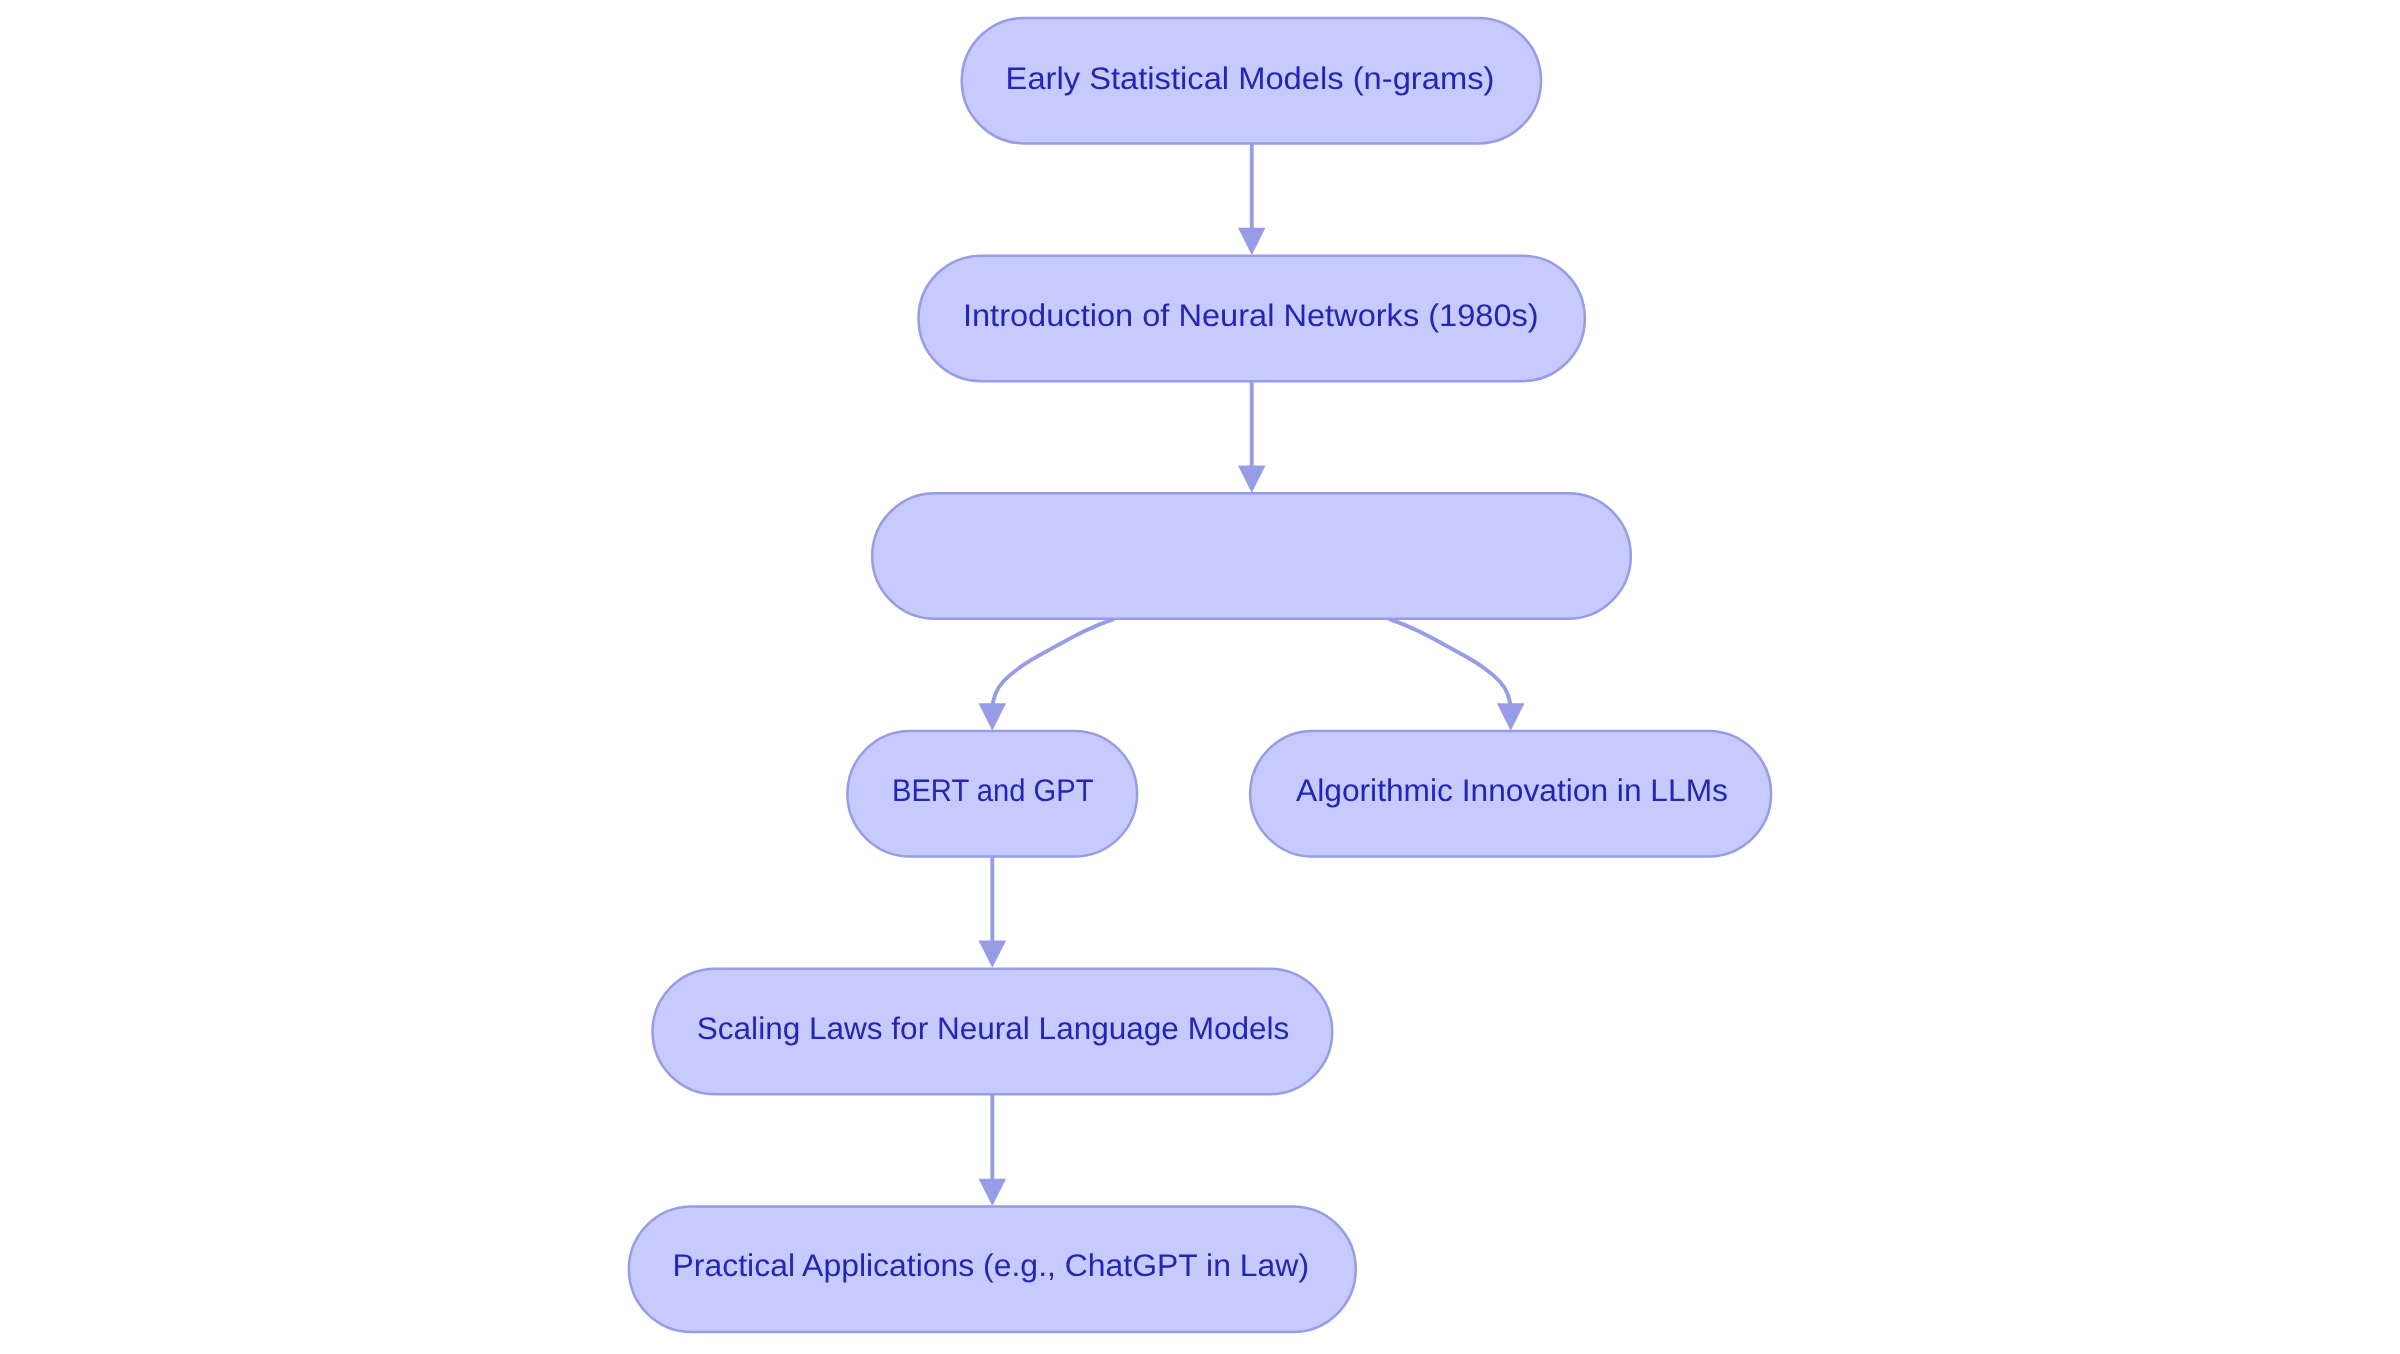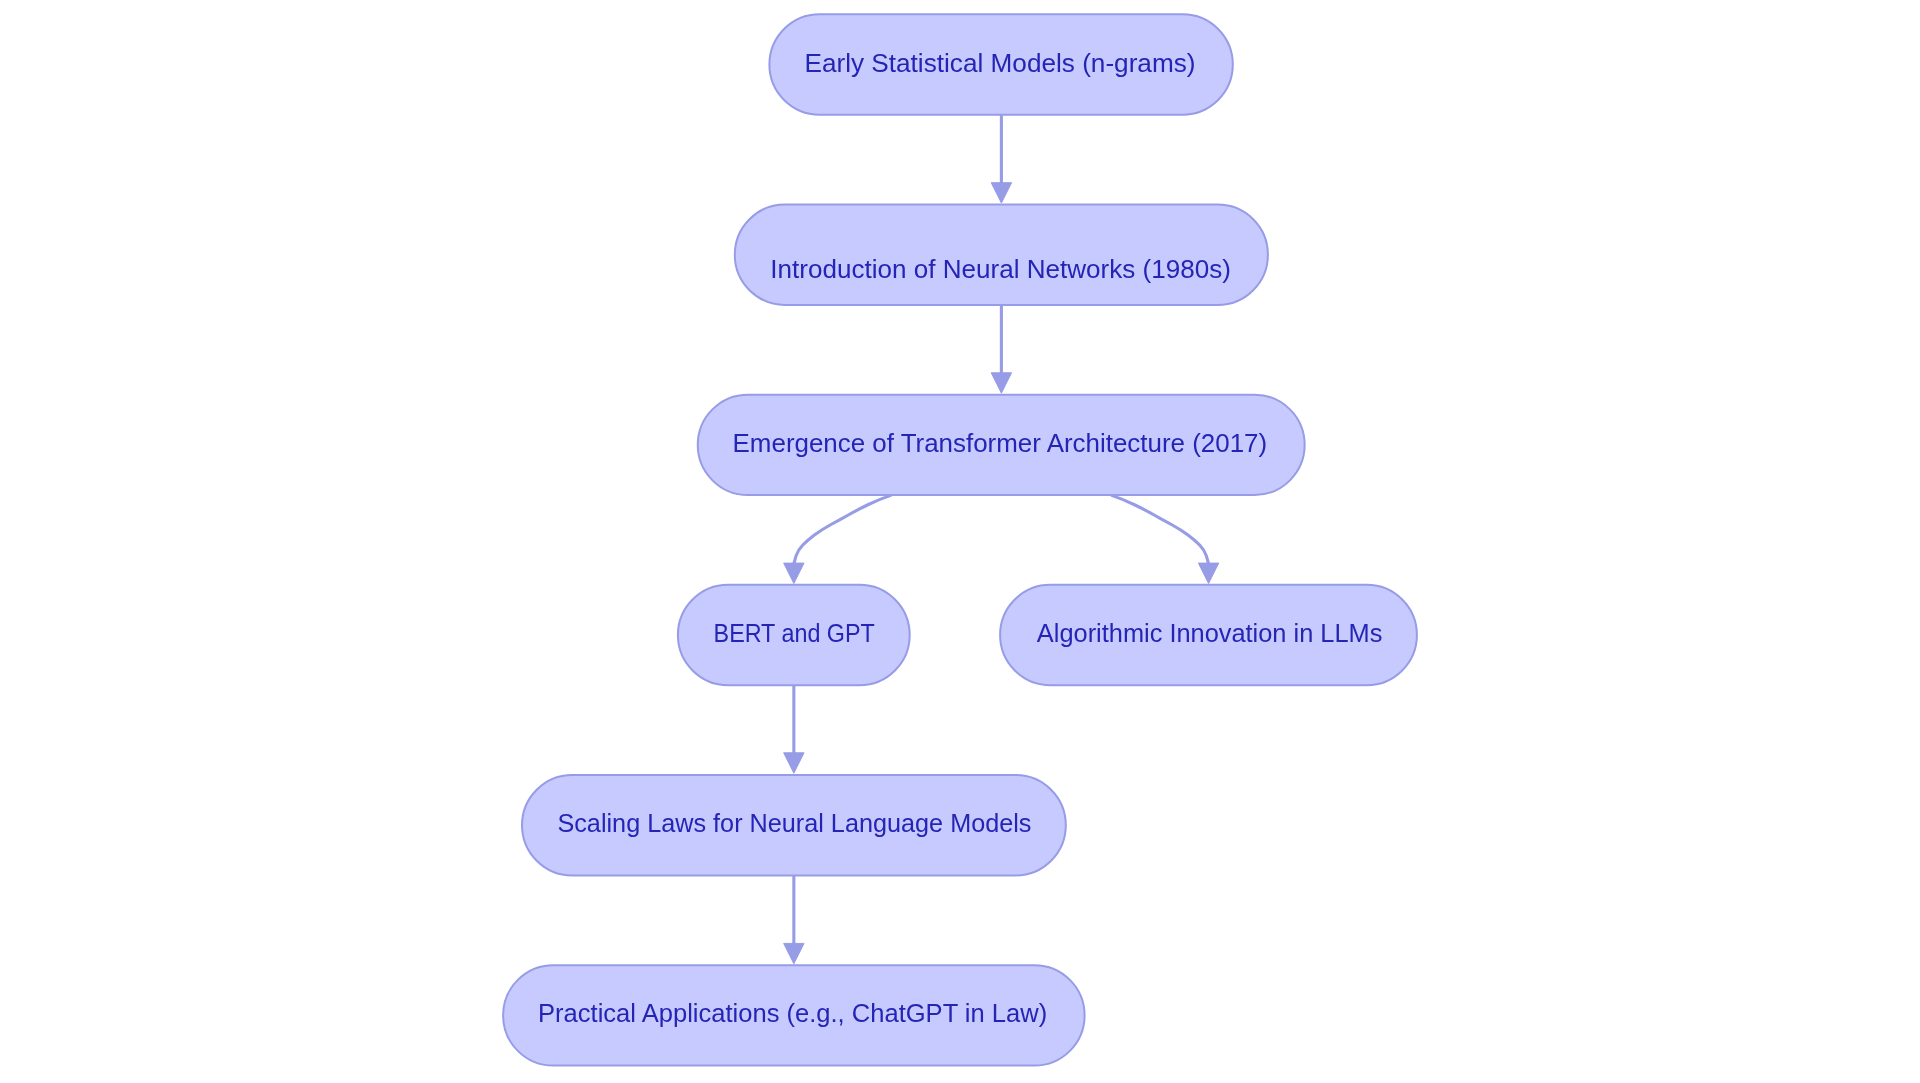--- a/index.html
+++ b/index.html
@@ -42,25 +42,22 @@
     <rect class="node-shape" x="697.75" y="394.65000000000003" width="606.9" height="100.4" rx="50.2" ry="50.2" fill="#C6CAFF" stroke="#979CE6" stroke-width="2"></rect>
     <rect class="node-shape" x="677.9" y="584.8499999999999" width="231.8" height="100.4" rx="50.2" ry="50.2" fill="#C6CAFF" stroke="#979CE6" stroke-width="2"></rect>
     <rect class="node-shape" x="1000.1" y="584.8499999999999" width="416.8" height="100.4" rx="50.2" ry="50.2" fill="#C6CAFF" stroke="#979CE6" stroke-width="2"></rect>
     <rect class="node-shape" x="522" y="775" width="543.8" height="100.4" rx="50.2" ry="50.2" fill="#C6CAFF" stroke="#979CE6" stroke-width="2"></rect>
     <rect class="node-shape" x="503.1" y="965.1999999999999" width="581.5" height="100.4" rx="50.2" ry="50.2" fill="#C6CAFF" stroke="#979CE6" stroke-width="2"></rect>
   </svg>
 
   <div class="node" style="left: 768.4px; top: 13.3px; width: 465.4px; height: 102.4px;">
     <span class="node-label" style="color: rgb(37, 37, 181); font-size: 25px; top: 37.68px; transform: translateX(-0.7px) scaleX(1.0464);">Early Statistical Models (n-grams)</span>
   </div>
-  <div class="node" style="left: 733.8px; top: 203.5px; width: 535.1px; height: 72px; margin-top: 16px;">
+  <div class="node" style="left: 733.8px; top: 203.5px; width: 535.1px; height: 72px;">
     <span class="node-label" style="color: rgb(37, 37, 181); font-size: 25px; top: 37.08px; transform: translateX(-0.9px) scaleX(1.0424);">Introduction of Neural Networks (1980s)</span>
-  </div>
-  <div class="node" style="left: 696.75px; top: 393.65px; width: 608.9px; height: 102.4px;">
-    <span class="node-label" style="color: rgb(37, 37, 181); font-size: 25px; top: 37.08px; transform: translateX(-1.6px) scaleX(1.0369);">Emergence of Transformer Architecture (2017)</span>
   </div>
   <div class="node" style="left: 676.9px; top: 583.85px; width: 233.8px; height: 72px;">
     <span class="node-label" style="color: rgb(37, 37, 181); font-size: 25px; top: 37.08px; transform: translateX(0.3px) scaleX(0.9333);">BERT and GPT</span>
   </div>
   <div class="node" style="left: 999.1px; top: 583.85px; width: 418.8px; height: 98px;">
     <span class="node-label" style="color: rgb(37, 37, 181); font-size: 25px; top: 37.08px; transform: translateX(1.2px) scaleX(1.0147);">Algorithmic Innovation in LLMs</span>
   </div>
   <div class="node" style="left: 521px; top: 774px; width: 545.8px; height: 110px;">
     <span class="node-label" style="color: rgb(37, 37, 181); font-size: 25px; top: 37.08px; transform: translateX(0.55px) scaleX(1.0092);">Scaling Laws for Neural Language Models</span>
   </div>

